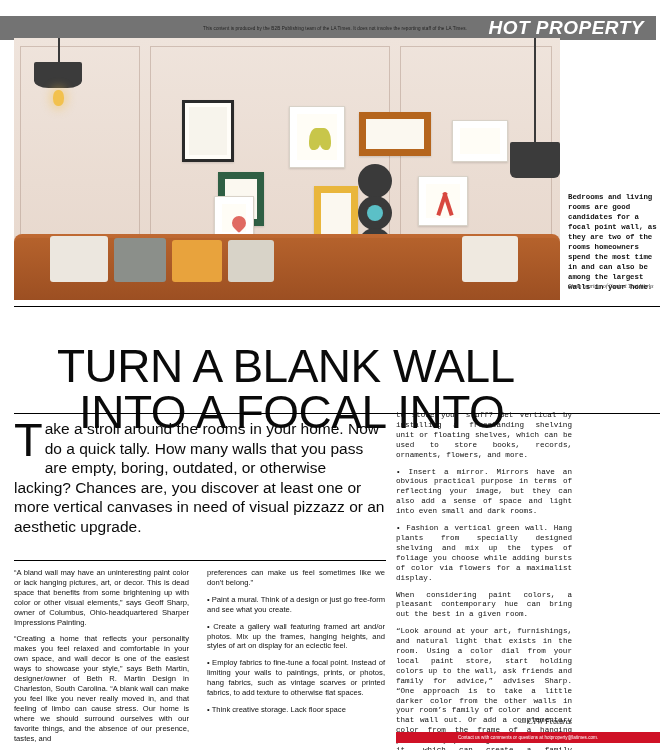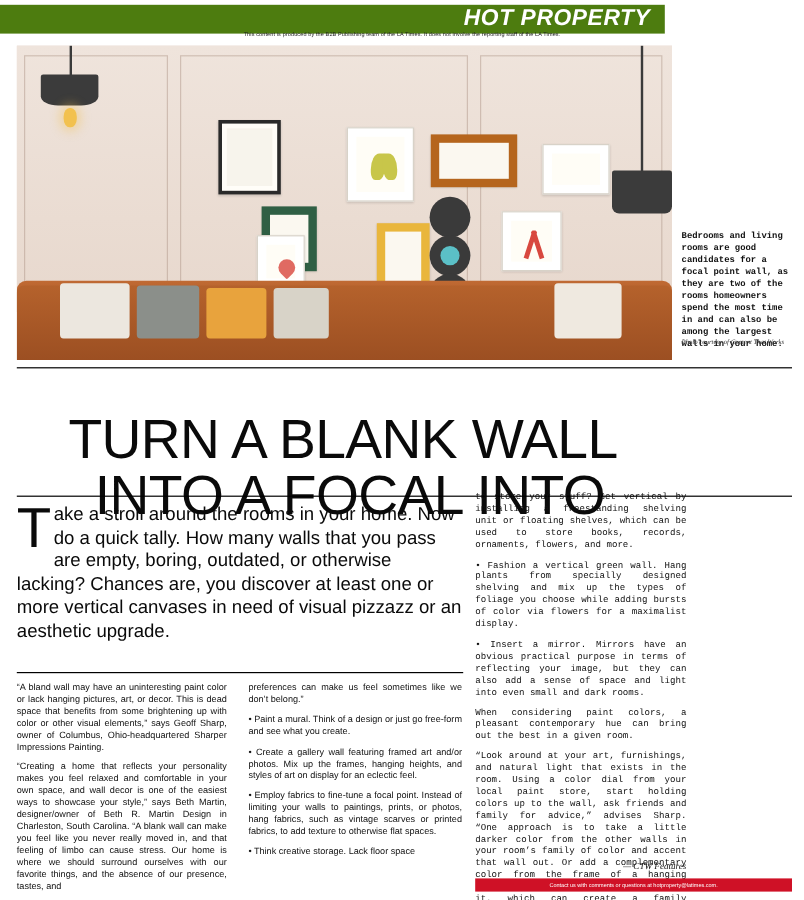--- a/index.html
+++ b/index.html
@@ -12,23 +12,23 @@
   }
   .page {
     position: relative;
     width: 670px; height: 750px;
     background: #ffffff;
   }
 
   
   .masthead {
     position: absolute;
-    top: 4px; left: 0;
-    width: 554px; height: 24px;
-    background: #4d7c0f;
+    top: 16px; left: 0;
+    width: 656px; height: 24px;
+    background: #737373;
   }
   .masthead-title {
     position: absolute;
     right: 12px; top: 2px;
     color: #ffffff;
     font-family: "Liberation Sans", sans-serif;
     font-weight: bold;
     font-style: italic;
     font-size: 19px;
     letter-spacing: 0.5px;
@@ -323,22 +323,22 @@
   <div class="col col2">
     <p>preferences can make us feel sometimes like we don’t belong.”</p>
     <p>• Paint a mural. Think of a design or just go free-form and see what you create.</p>
     <p>• Create a gallery wall featuring framed art and/or photos. Mix up the frames, hanging heights, and styles of art on display for an eclectic feel.</p>
     <p>• Employ fabrics to fine-tune a focal point. Instead of limiting your walls to paintings, prints, or photos, hang fabrics, such as vintage scarves or printed fabrics, to add texture to otherwise flat spaces.</p>
     <p>• Think creative storage. Lack floor space</p>
   </div>
 
   <div class="col-right">
     <p>to store your stuff? Get vertical by installing a freestanding shelving unit or floating shelves, which can be used to store books, records, ornaments, flowers, and more.</p>
+    <p>• Insert a mirror. Mirrors have an obvious practical purpose in terms of reflecting your image, but they can also add a sense of space and light into even small and dark rooms.</p>
     <p>• Fashion a vertical green wall. Hang plants from specially designed shelving and mix up the types of foliage you choose while adding bursts of color via flowers for a maximalist display.</p>
-    <p>• Insert a mirror. Mirrors have an obvious practical purpose in terms of reflecting your image, but they can also add a sense of space and light into even small and dark rooms.</p>
     <p>When considering paint colors, a pleasant contemporary hue can bring out the best in a given room.</p>
     <p>“Look around at your art, furnishings, and natural light that exists in the room. Using a color dial from your local paint store, start holding colors up to the wall, ask friends and family for advice,” advises Sharp. “One approach is to take a little darker color from the other walls in your room’s family of color and accent that wall out. Or add a complementary color from the frame of a hanging portrait by painting the walls behind it, which can create a family masterpiece wall for all to see.”</p>
   </div>
 
   <div class="signoff">— CTW Features</div>
 
   <div class="footer-bar">Contact us with comments or questions at hotproperty@latimes.com.</div>
 
 </div>
 

